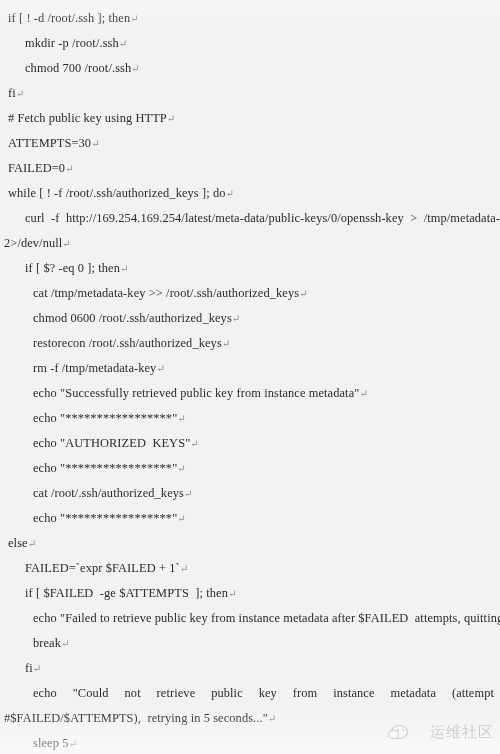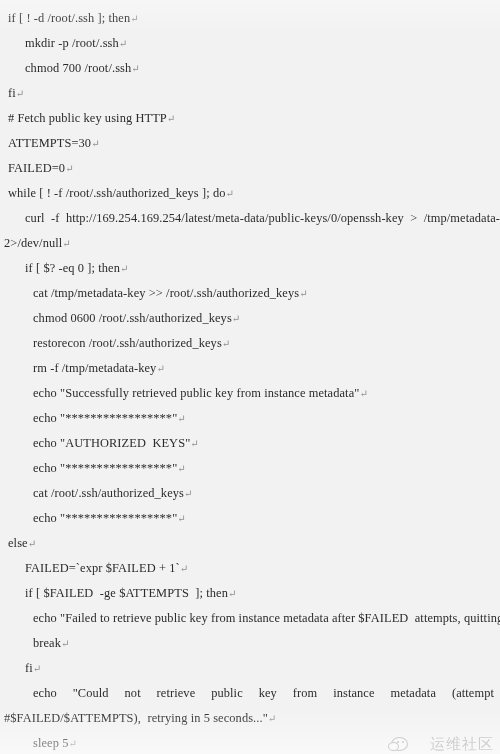--- a/index.html
+++ b/index.html
@@ -65,21 +65,21 @@
   
   .ind0 { padding-left: 4px; }
   .ind1 { padding-left: 21px; }
   .ind2 { padding-left: 29px; }
   .ind-wrap { padding-left: 0px; }
 
   
   #watermark {
     position: absolute;
     right: 6px;
-    bottom: 0;
+    bottom: 12px;
     display: flex;
     align-items: flex-start;
     gap: 19px;
     opacity: 0.30;
     pointer-events: none;
   }
   #watermark .wm-logo {
     width: 23px;
     height: 19px;
     position: relative;

